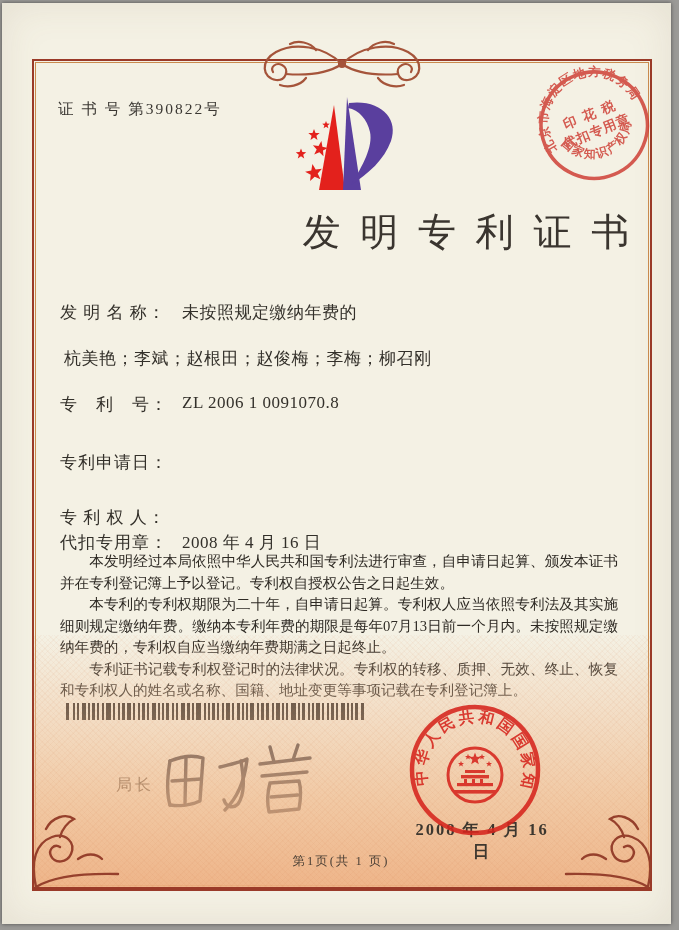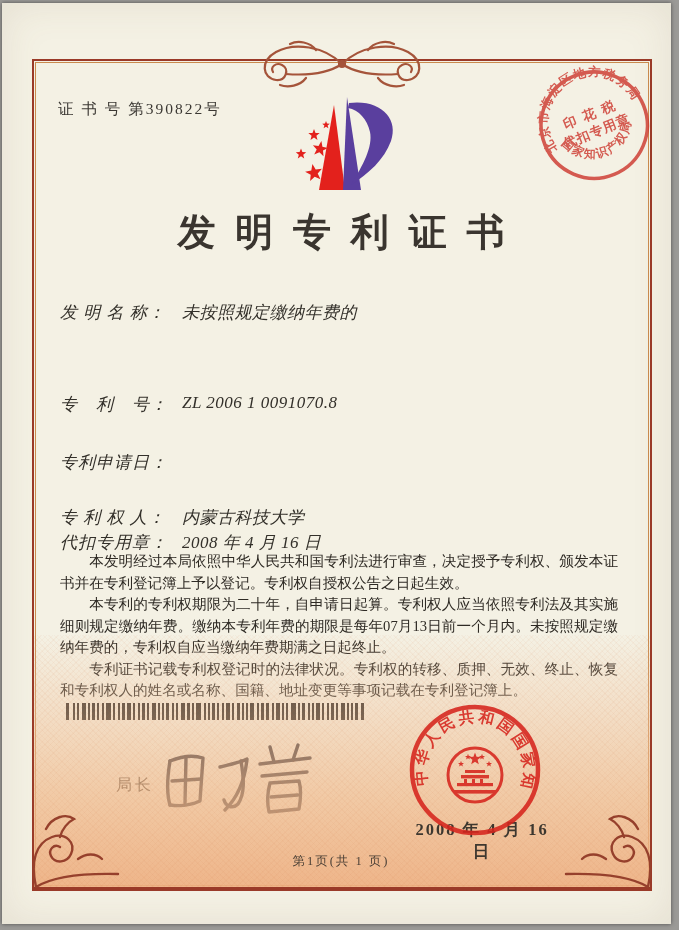--- a/index.html
+++ b/index.html
@@ -26,25 +26,25 @@
       repeating-linear-gradient(-45deg, rgba(205,110,60,.05) 0 1px, transparent 1px 4px),
       linear-gradient(180deg, rgba(242,198,160,0) 0%, rgba(242,198,160,.40) 28%, rgba(240,186,140,.72) 65%, rgba(238,176,130,.92) 100%);
   }
   .cert-no{
     position:absolute;left:56px;top:96px;
     font-size:15.5px;letter-spacing:2px;color:#3b3833;
   }
   .logo{position:absolute;left:287px;top:90px;}
   .title{
     position:absolute;left:31px;top:204px;width:616px;
-    text-align:center;font-size:38px;font-weight:bold;color:#3a352f;
+    text-align:right;font-size:38px;font-weight:normal;color:#3a352f;
     letter-spacing:.52em;text-indent:.52em;
   }
   .fields{position:absolute;left:58px;top:0;width:560px;}
-  .row{position:absolute;left:0;display:flex;font-size:17px;color:#33302a;white-space:nowrap;font-style:italic;}
+  .row{position:absolute;left:0;display:flex;font-size:17px;color:#33302a;white-space:nowrap;}
   .row .lbl{width:118px;letter-spacing:1px;flex:none;}
   .row .val{margin-left:4px;letter-spacing:.5px;}
   .r0{top:298px}.r1{top:344px}.r2{top:390px}.r3{top:448px}.r4{top:503px}.r5{top:528px}
   .body-text{
     position:absolute;left:58px;top:548px;width:558px;
     font-size:14.6px;line-height:21.5px;color:#2e2a24;text-align:justify;
   }
   .body-text p{margin:0;text-indent:2em;}
   .barcode{
     position:absolute;left:64px;top:700px;width:338px;height:17px;
@@ -96,40 +96,40 @@
   </div>
 
   <div class="title">发明专利证书</div>
 
   <div class="fields">
     <div class="row r0">
       <span class="lbl">发 明 名 称：</span>
       <span class="val">未按照规定缴纳年费的</span>
     </div>
     <div class="row r1">
+      <span class="val">杭美艳；李斌；赵根田；赵俊梅；李梅；柳召刚</span>
     </div>
     <div class="row r2">
       <span class="lbl">专　利　号：</span>
       <span class="val">ZL 2006 1 0091070.8</span>
     </div>
     <div class="row r3">
       <span class="lbl">专利申请日：</span>
     </div>
     <div class="row r4">
       <span class="lbl">专 利 权 人：</span>
-      <span class="val">内蒙古科技大学</span>
     </div>
     <div class="row r5">
       <span class="lbl">代扣专用章：</span>
       <span class="val">2008 年 4 月 16 日</span>
     </div>
   </div>
 
   <div class="body-text">
-    <p>本发明经过本局依照中华人民共和国专利法进行审查，决定授予专利权、颁发本证书并在专利登记簿上予以登记。专利权自授权公告之日起生效。</p>
+    <p>本发明经过本局依照中华人民共和国专利法进行审查，自申请日起算、颁发本证书并在专利登记簿上予以登记。专利权自授权公告之日起生效。</p>
     <p>本专利的专利权期限为二十年，自申请日起算。专利权人应当依照专利法及其实施细则规定缴纳年费。缴纳本专利年费的期限是每年07月13日前一个月内。未按照规定缴纳年费的，专利权自应当缴纳年费期满之日起终止。</p>
     <p>专利证书记载专利权登记时的法律状况。专利权的转移、质押、无效、终止、恢复和专利权人的姓名或名称、国籍、地址变更等事项记载在专利登记簿上。</p>
   </div>
 
   <div class="barcode" id="barcode">
       <i style="width: 3px; margin-right: 4px;"></i>
       <i style="width: 2px; margin-right: 2px;"></i>
       <i style="width: 2px; margin-right: 3px;"></i>
       <i style="width: 4px; margin-right: 2px;"></i>
       <i style="width: 2px; margin-right: 2px;"></i>

